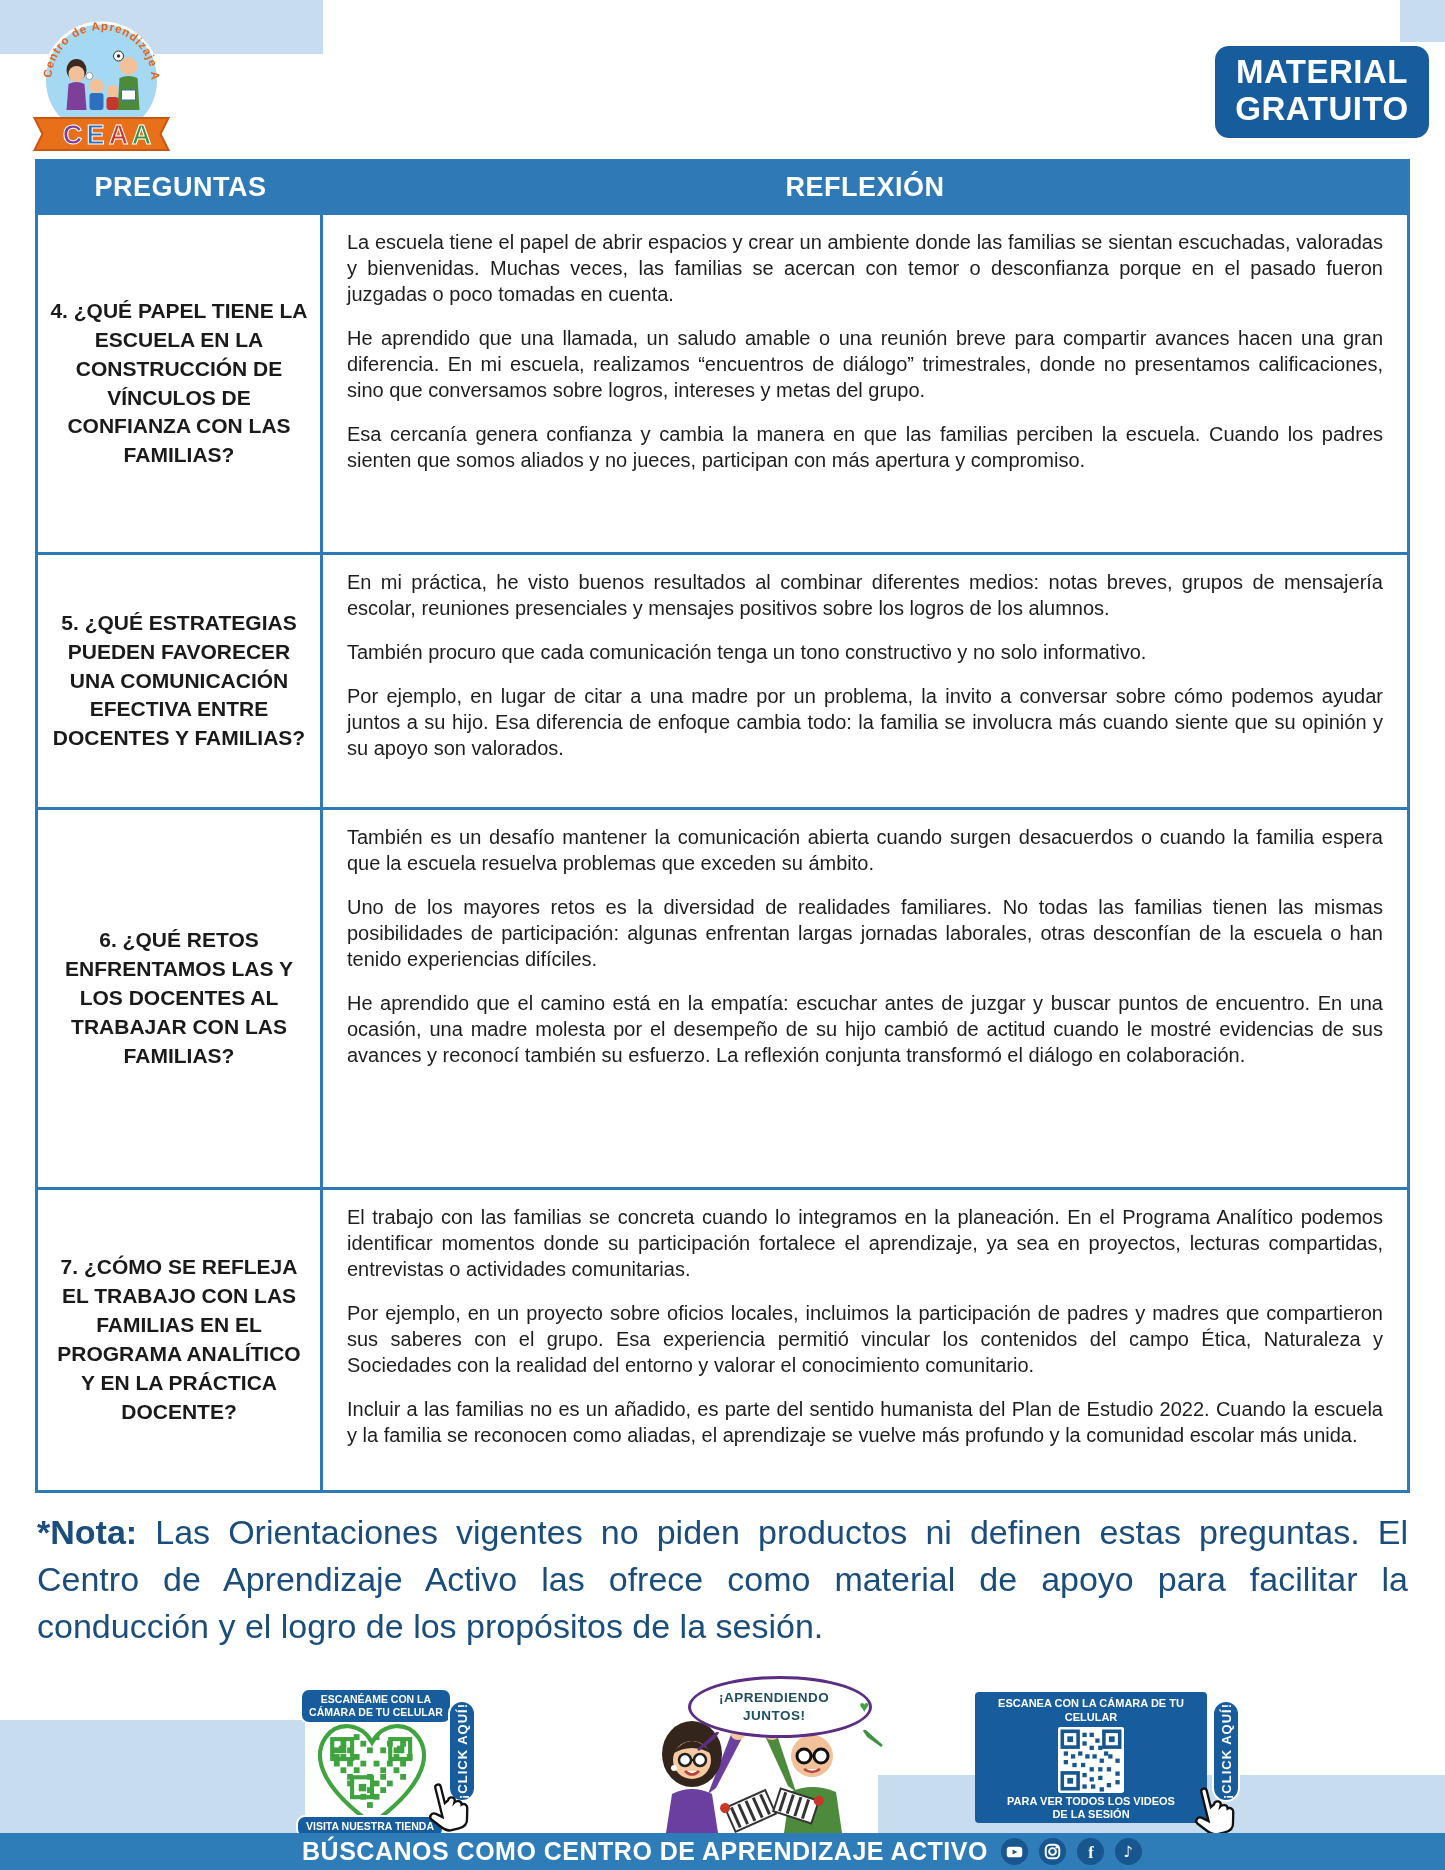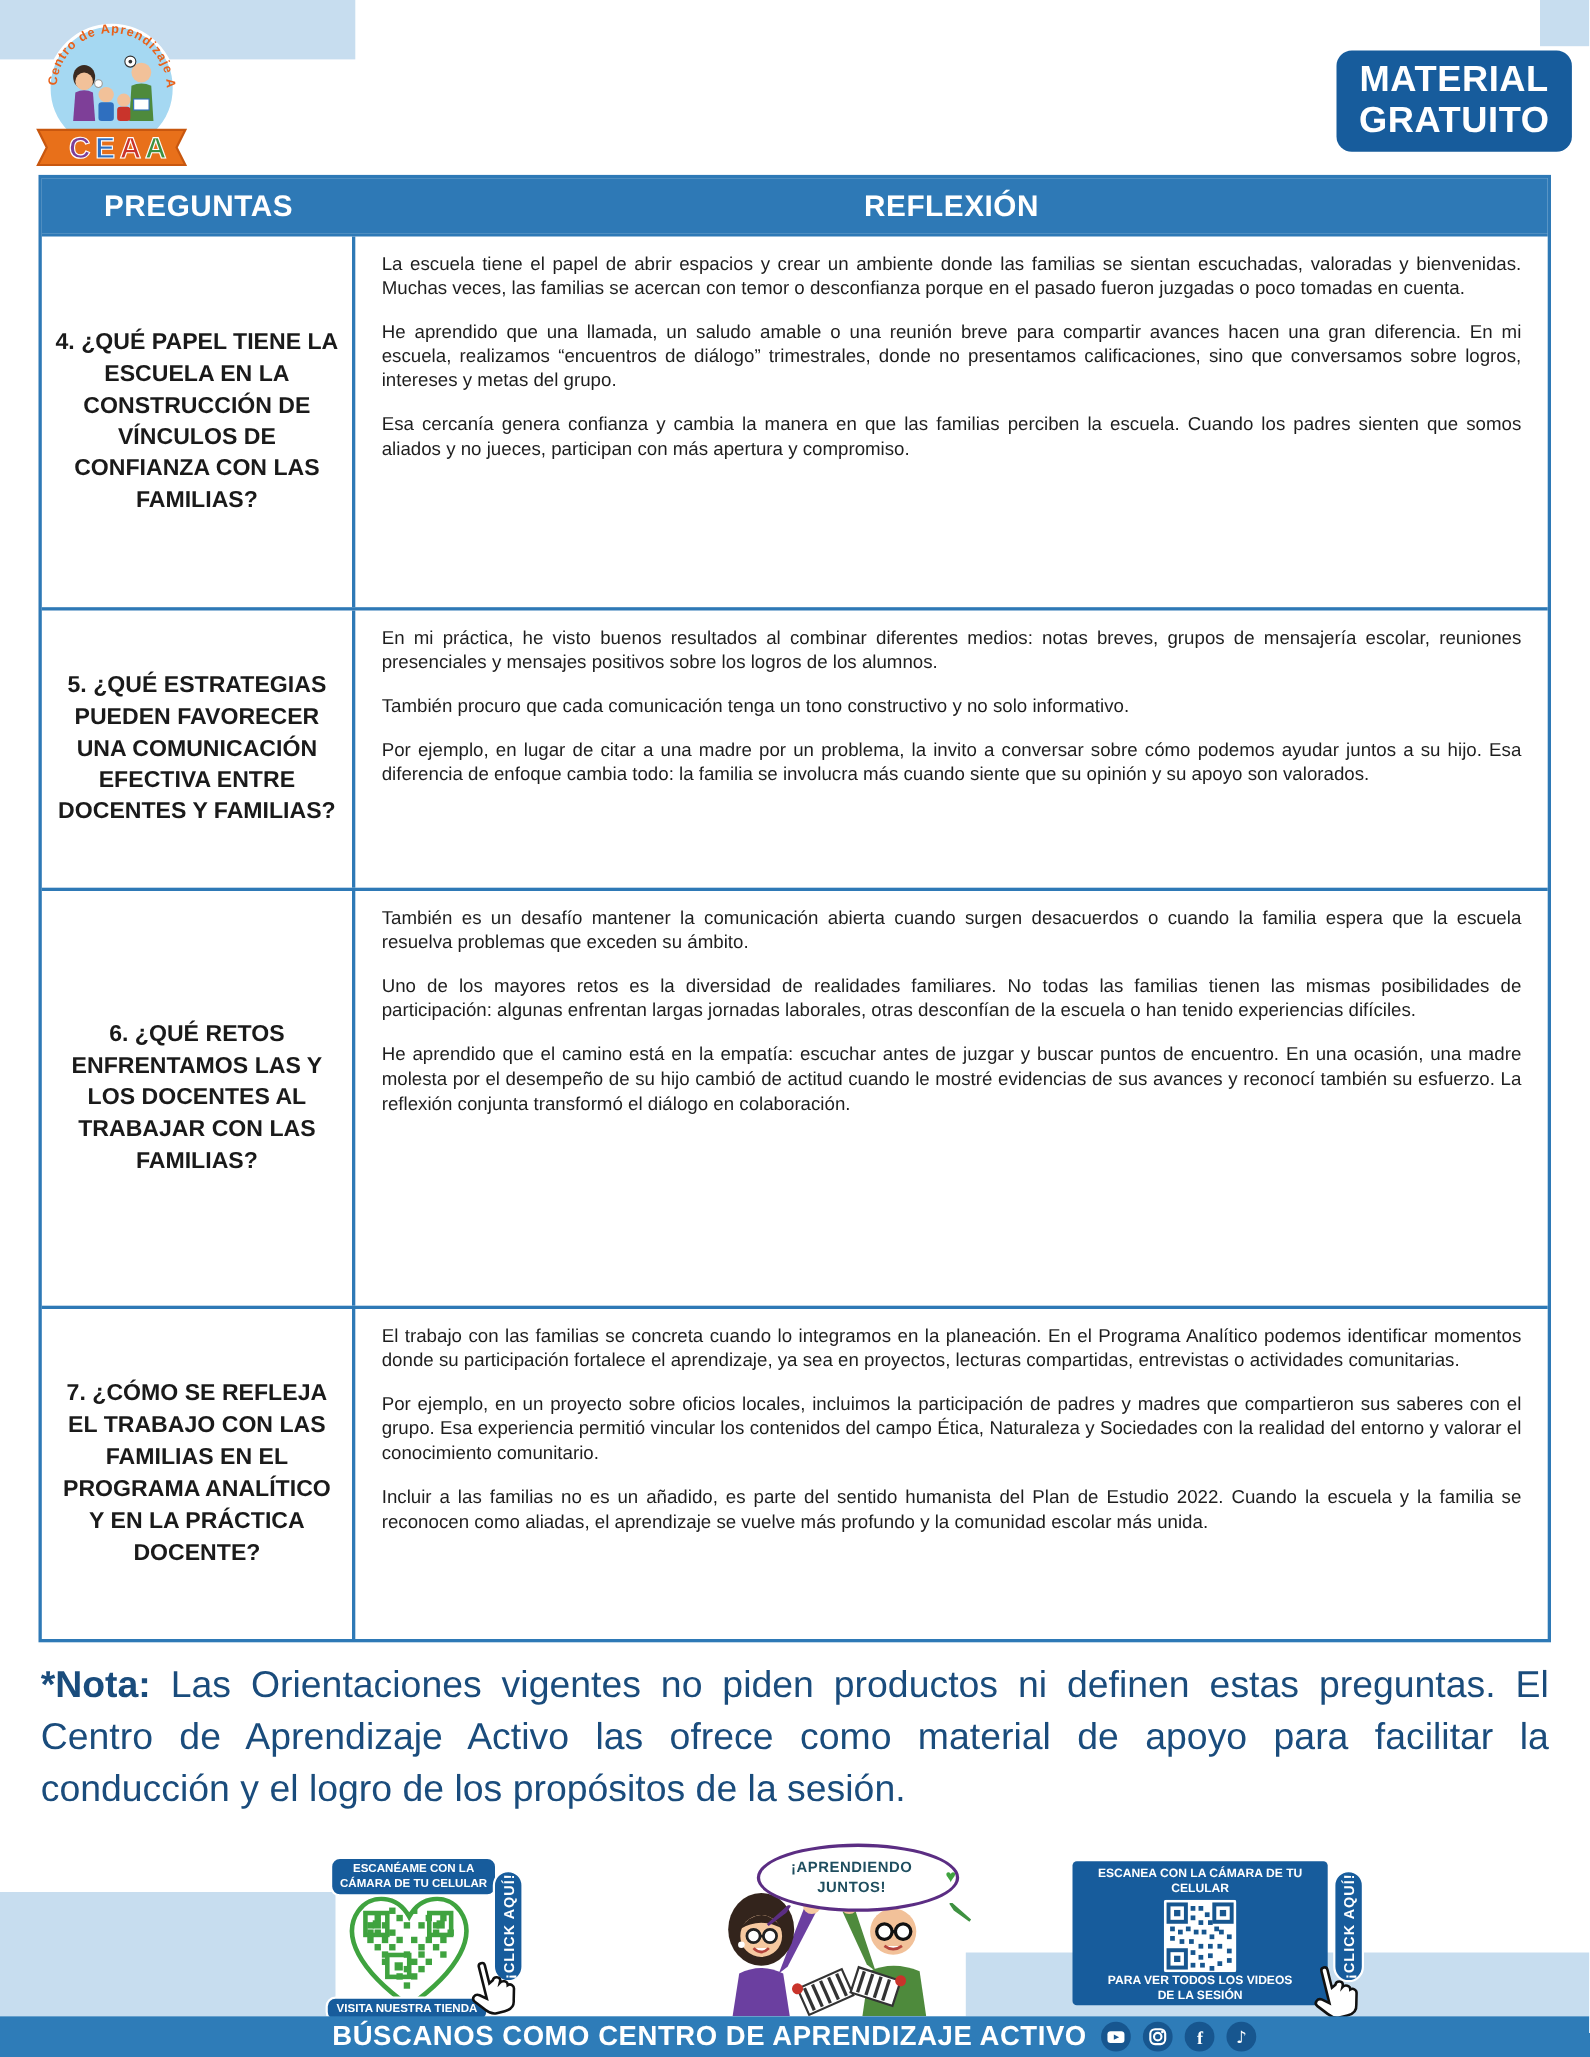--- a/index.html
+++ b/index.html
@@ -27,21 +27,21 @@
   .th{color:#fff;font-weight:bold;font-size:27px;letter-spacing:.5px;display:flex;align-items:center;justify-content:center;}
   .trow{display:grid;grid-template-columns:285px 1fr;border-top:3px solid #2E79B6;}
   .trow:nth-of-type(2){min-height:337px;}
   .trow:nth-of-type(3){min-height:252px;}
   .trow:nth-of-type(4){min-height:377px;}
   .trow:nth-of-type(5){min-height:300px;}
   .qcell{border-right:3px solid #2E79B6;display:flex;align-items:center;justify-content:center;
          padding:10px 12px;box-sizing:border-box;}
   .qtext{font-weight:bold;font-size:21px;line-height:1.38;color:#1A1A1A;text-align:center;}
   .rcell{padding:14px 24px;box-sizing:border-box;}
-  .rcell p{margin:0 0 18px 0;font-size:17px;line-height:1.3;color:#1E1E1E;text-align:justify;}
+  .rcell p{margin:0 0 18px 0;font-size:20px;line-height:1.3;color:#1E1E1E;text-align:justify;}
   .rcell p:last-child{margin-bottom:0;}
   .note{margin:16px 2px 0 2px;font-size:34px;line-height:1.38;color:#1A4C7C;text-align:justify;}
   .note .nb{font-weight:bold;}
 
   
   .leftqr{position:absolute;left:286px;top:1688px;width:172px;height:150px;}
   .qrbadge{position:absolute;background:#175C9C;color:#fff;font-weight:bold;font-size:10.5px;
            line-height:1.25;text-align:center;border-radius:9px;padding:3px 6px;z-index:3;
            border:2px solid #fff;}
   .qrbadge.top{top:0;left:14px;right:6px;}

